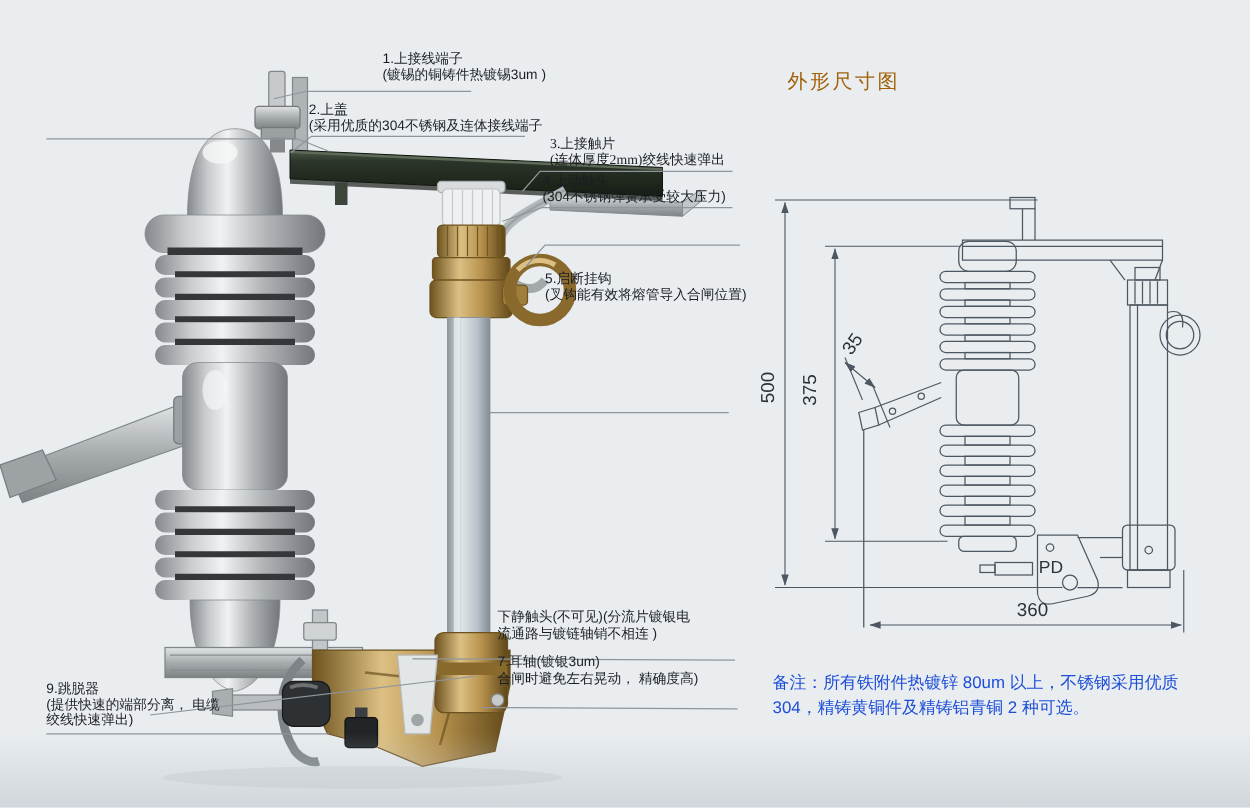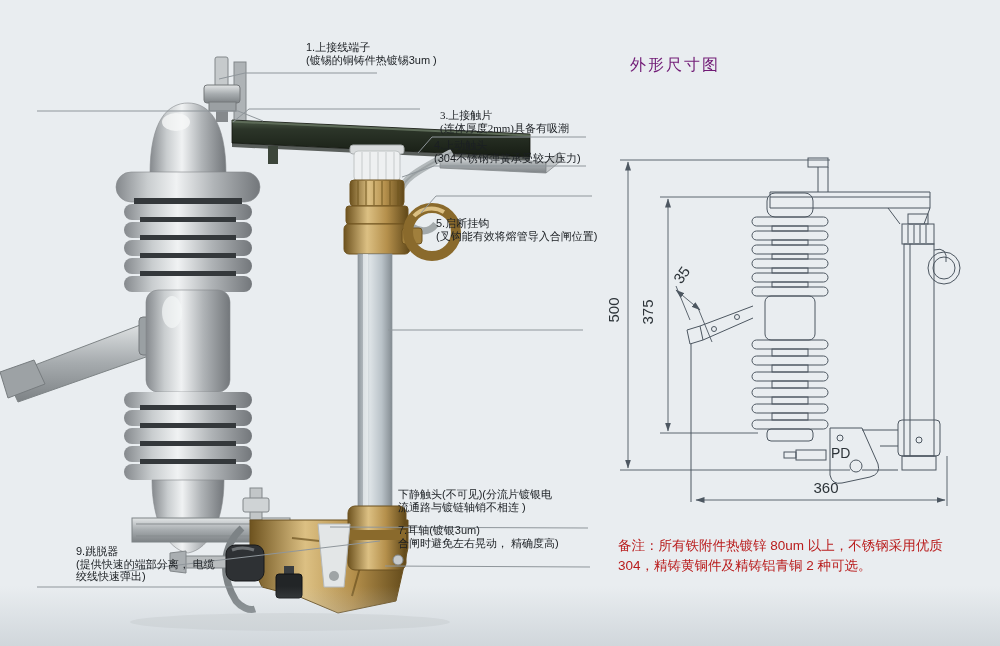--- a/index.html
+++ b/index.html
@@ -3,22 +3,22 @@
 <meta charset="utf-8">
 <style>
   html,body{margin:0;padding:0;}
   body{font-family:"Liberation Sans","DejaVu Sans",sans-serif;background:#dfe3e6;}
   .stage{position:relative;width:1000px;height:646px;background:#e9edf0;overflow:hidden;}
   .stage::after{content:"";position:absolute;left:0;right:0;bottom:0;height:60px;
     background:linear-gradient(180deg,rgba(200,207,212,0) 0%,rgba(188,196,202,.55) 100%);pointer-events:none;}
   svg.layer{position:absolute;left:0;top:0;}
   .callout{position:absolute;font-size:11px;line-height:12.5px;color:#1b1f23;white-space:nowrap;z-index:5;}
   .callout .co-t{font-weight:400;}
-  .page-title{position:absolute;left:630px;top:55px;font-size:16px;color:#701a75;letter-spacing:2px;z-index:5;}
-  .note{position:absolute;left:618px;top:536px;font-size:13.5px;line-height:20px;color:#b91c1c;z-index:5;}
+  .page-title{position:absolute;left:630px;top:55px;font-size:16px;color:#a16207;letter-spacing:2px;z-index:5;}
+  .note{position:absolute;left:618px;top:536px;font-size:13.5px;line-height:20px;color:#1d4ed8;z-index:5;}
   .dim-text{font-size:15px;fill:#2c3338;}
   .pd-text{font-size:14px;fill:#2c3338;}
 </style>
 </head>
 <body>
 
 <div class="stage">
 
   <svg class="layer" width="1000" height="646" viewBox="0 0 1000 646">
     <defs>
@@ -289,24 +289,28 @@
     <text class="pd-text" x="831" y="458">PD</text>
   </svg>
 
   <div class="page-title">外形尺寸图</div>
 
   <div class="callout" style="left:258px;top:41px;margin-left:48px;">
     <div class="co-t">1.上接线端子</div>
     <div class="co-d">(镀锡的铜铸件热镀锡3um )</div>
   </div>
 
+  <div class="callout" style="left:247px;top:82px;">
+    <div class="co-t">2.上盖</div>
+    <div class="co-d">(采用优质的304不锈钢及连体接线端子</div>
+  </div>
 
   <div class="callout" style="left:440px;top:109px;font-family:Liberation Serif, serif;">
     <div class="co-t">3.上接触片</div>
-    <div class="co-d">(连体厚度2mm)具备有吸潮</div>
+    <div class="co-d">(连体厚度2mm)绞线快速弹出</div>
   </div>
 
   <div class="callout" style="left:434px;top:139px;">
     <div class="co-t">4.上动触头</div>
     <div class="co-d">(304不锈钢弹簧承受较大压力)</div>
   </div>
 
   <div class="callout" style="left:436px;top:169px;margin-top:48px;">
     <div class="co-t">5.启断挂钩</div>
     <div class="co-d">(叉钩能有效将熔管导入合闸位置)</div>
@@ -316,21 +320,21 @@
   <div class="callout" style="left:398px;top:488px;">
     <div class="co-d">下静触头(不可见)(分流片镀银电</div>
     <div class="co-d">流通路与镀链轴销不相连 )</div>
   </div>
 
   <div class="callout" style="left:398px;top:524px;">
     <div class="co-t">7.耳轴(镀银3um)</div>
     <div class="co-d">合闸时避免左右晃动， 精确度高)</div>
   </div>
 
-  <div class="callout" style="left:37px;top:545px;margin-left:39px;">
+  <div class="callout" style="left:37px;top:545px;">
     <div class="co-t">9.跳脱器</div>
     <div class="co-d">(提供快速的端部分离， 电缆</div>
     <div class="co-d">绞线快速弹出)</div>
   </div>
 
 
   <div class="note">
     <div>备注：所有铁附件热镀锌 80um 以上，不锈钢采用优质</div>
     <div>304，精铸黄铜件及精铸铝青铜 2 种可选。</div>
   </div>

